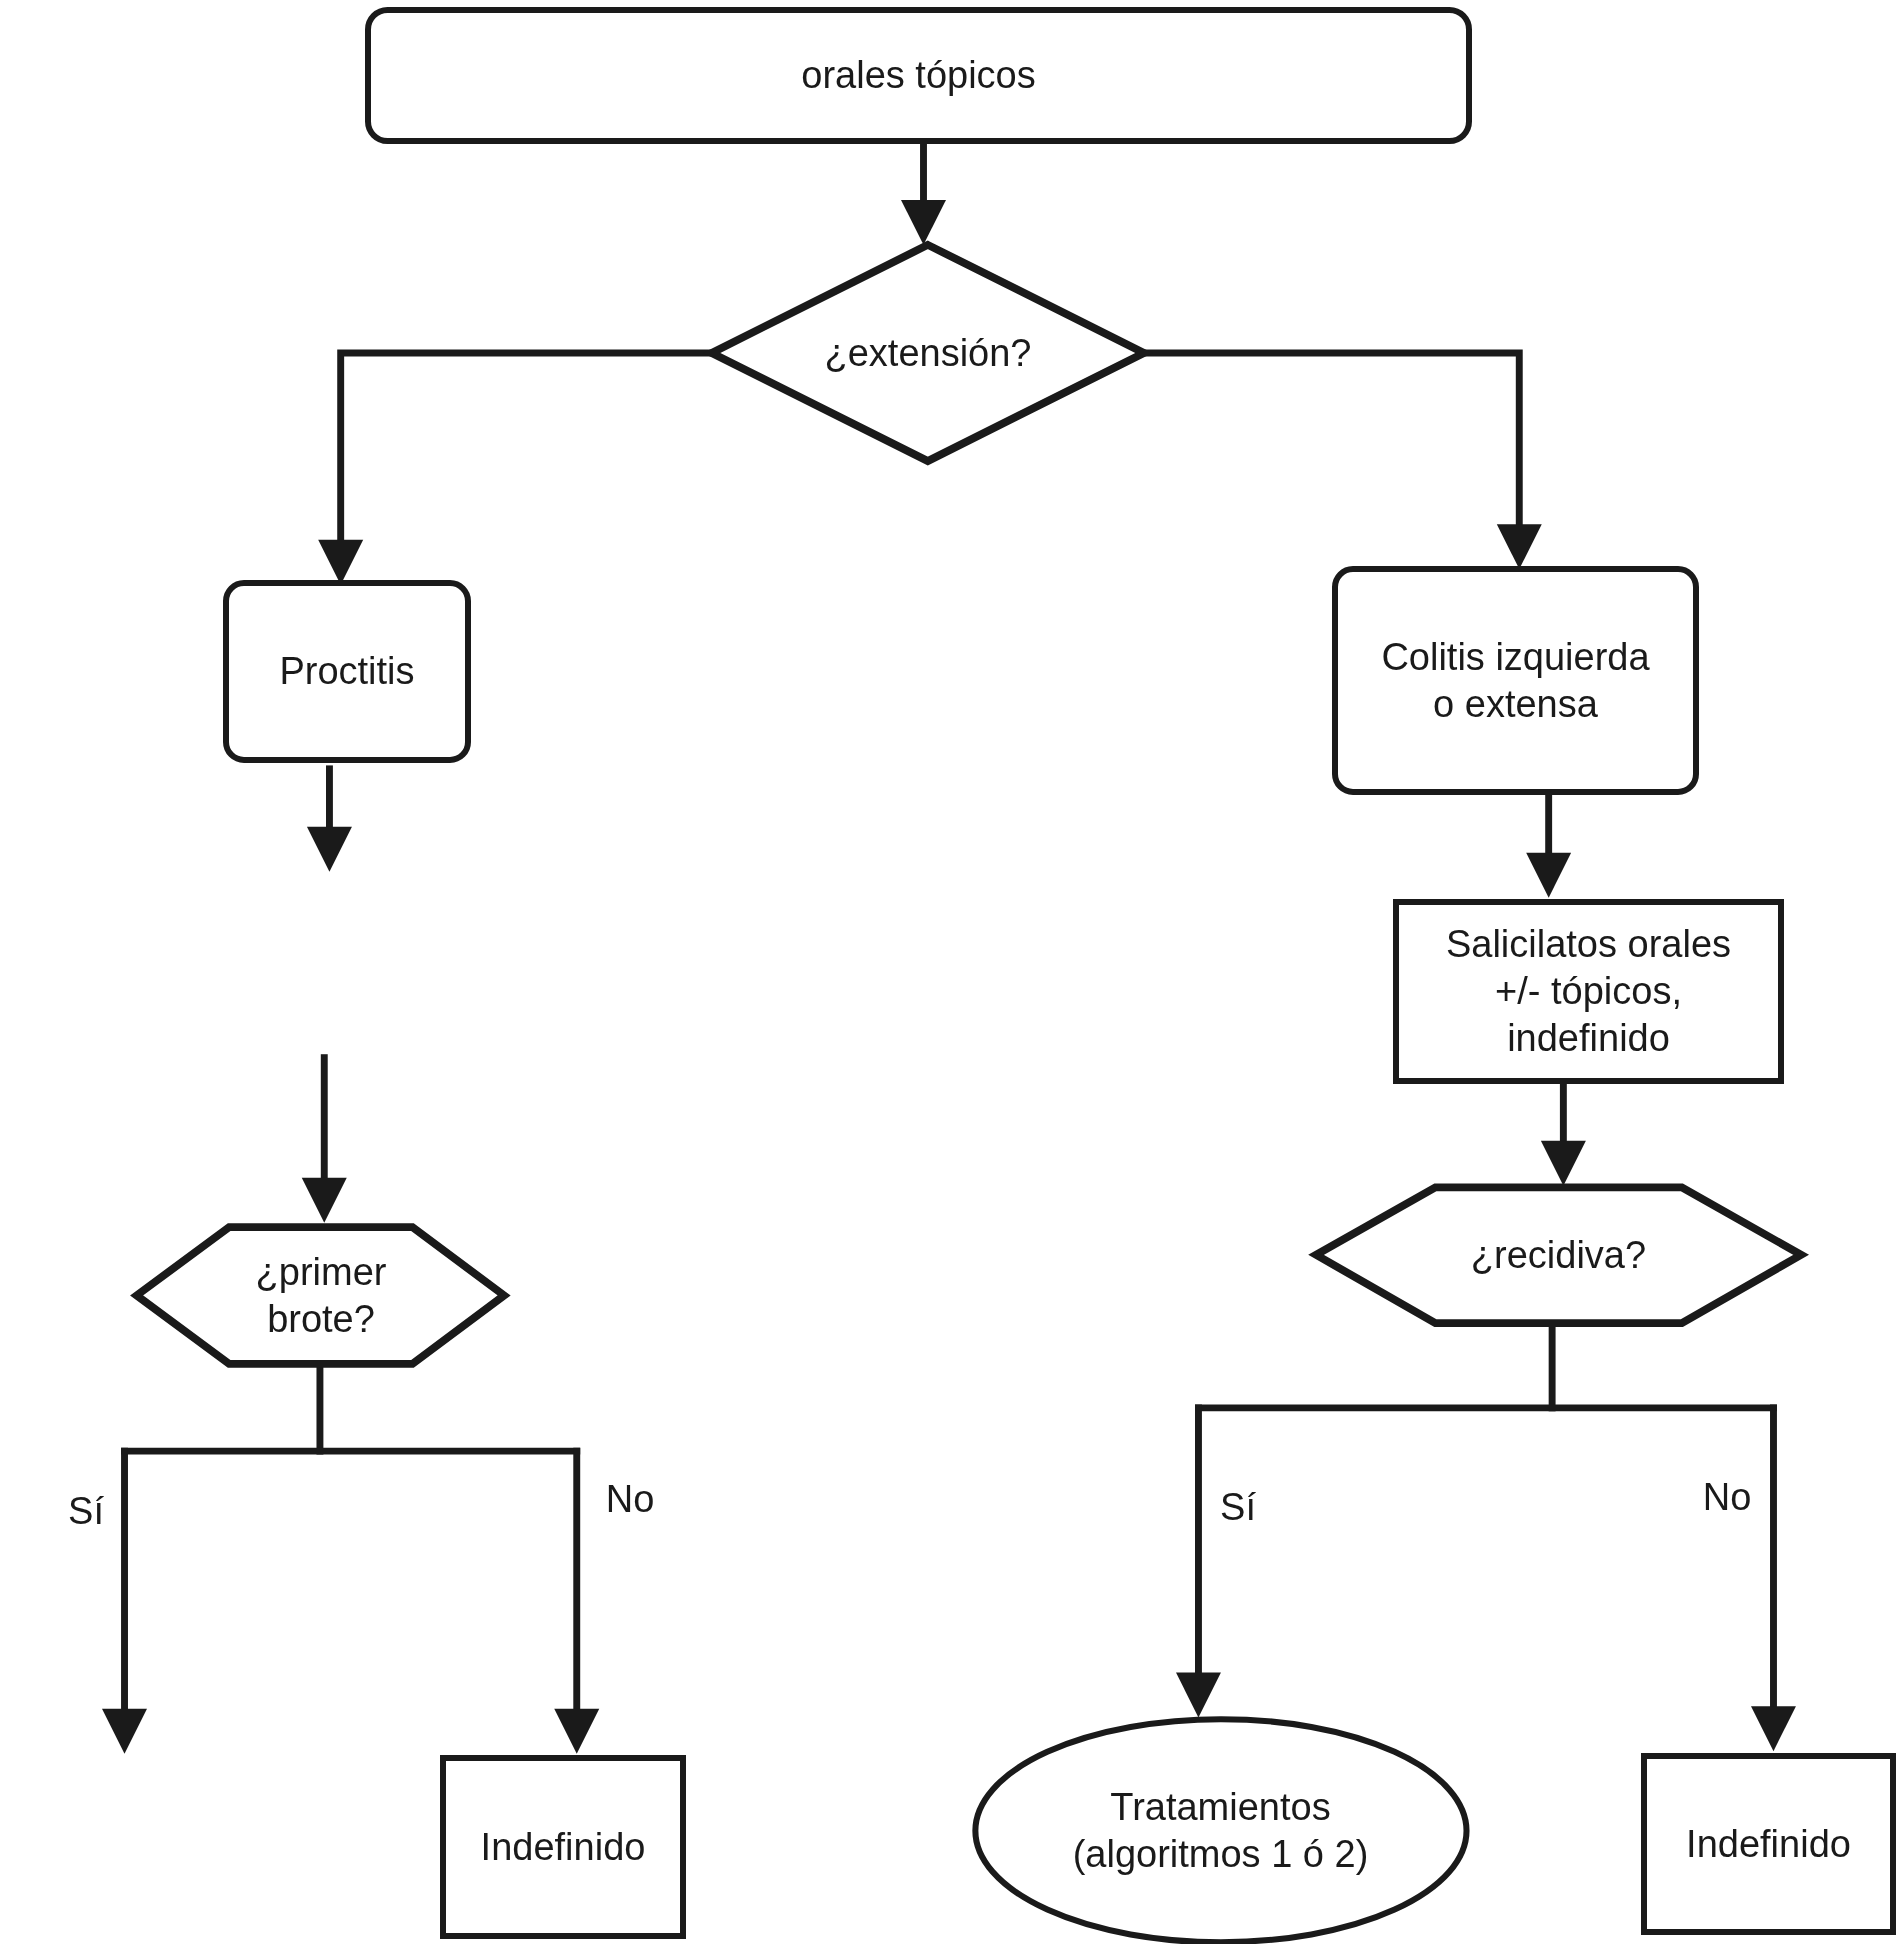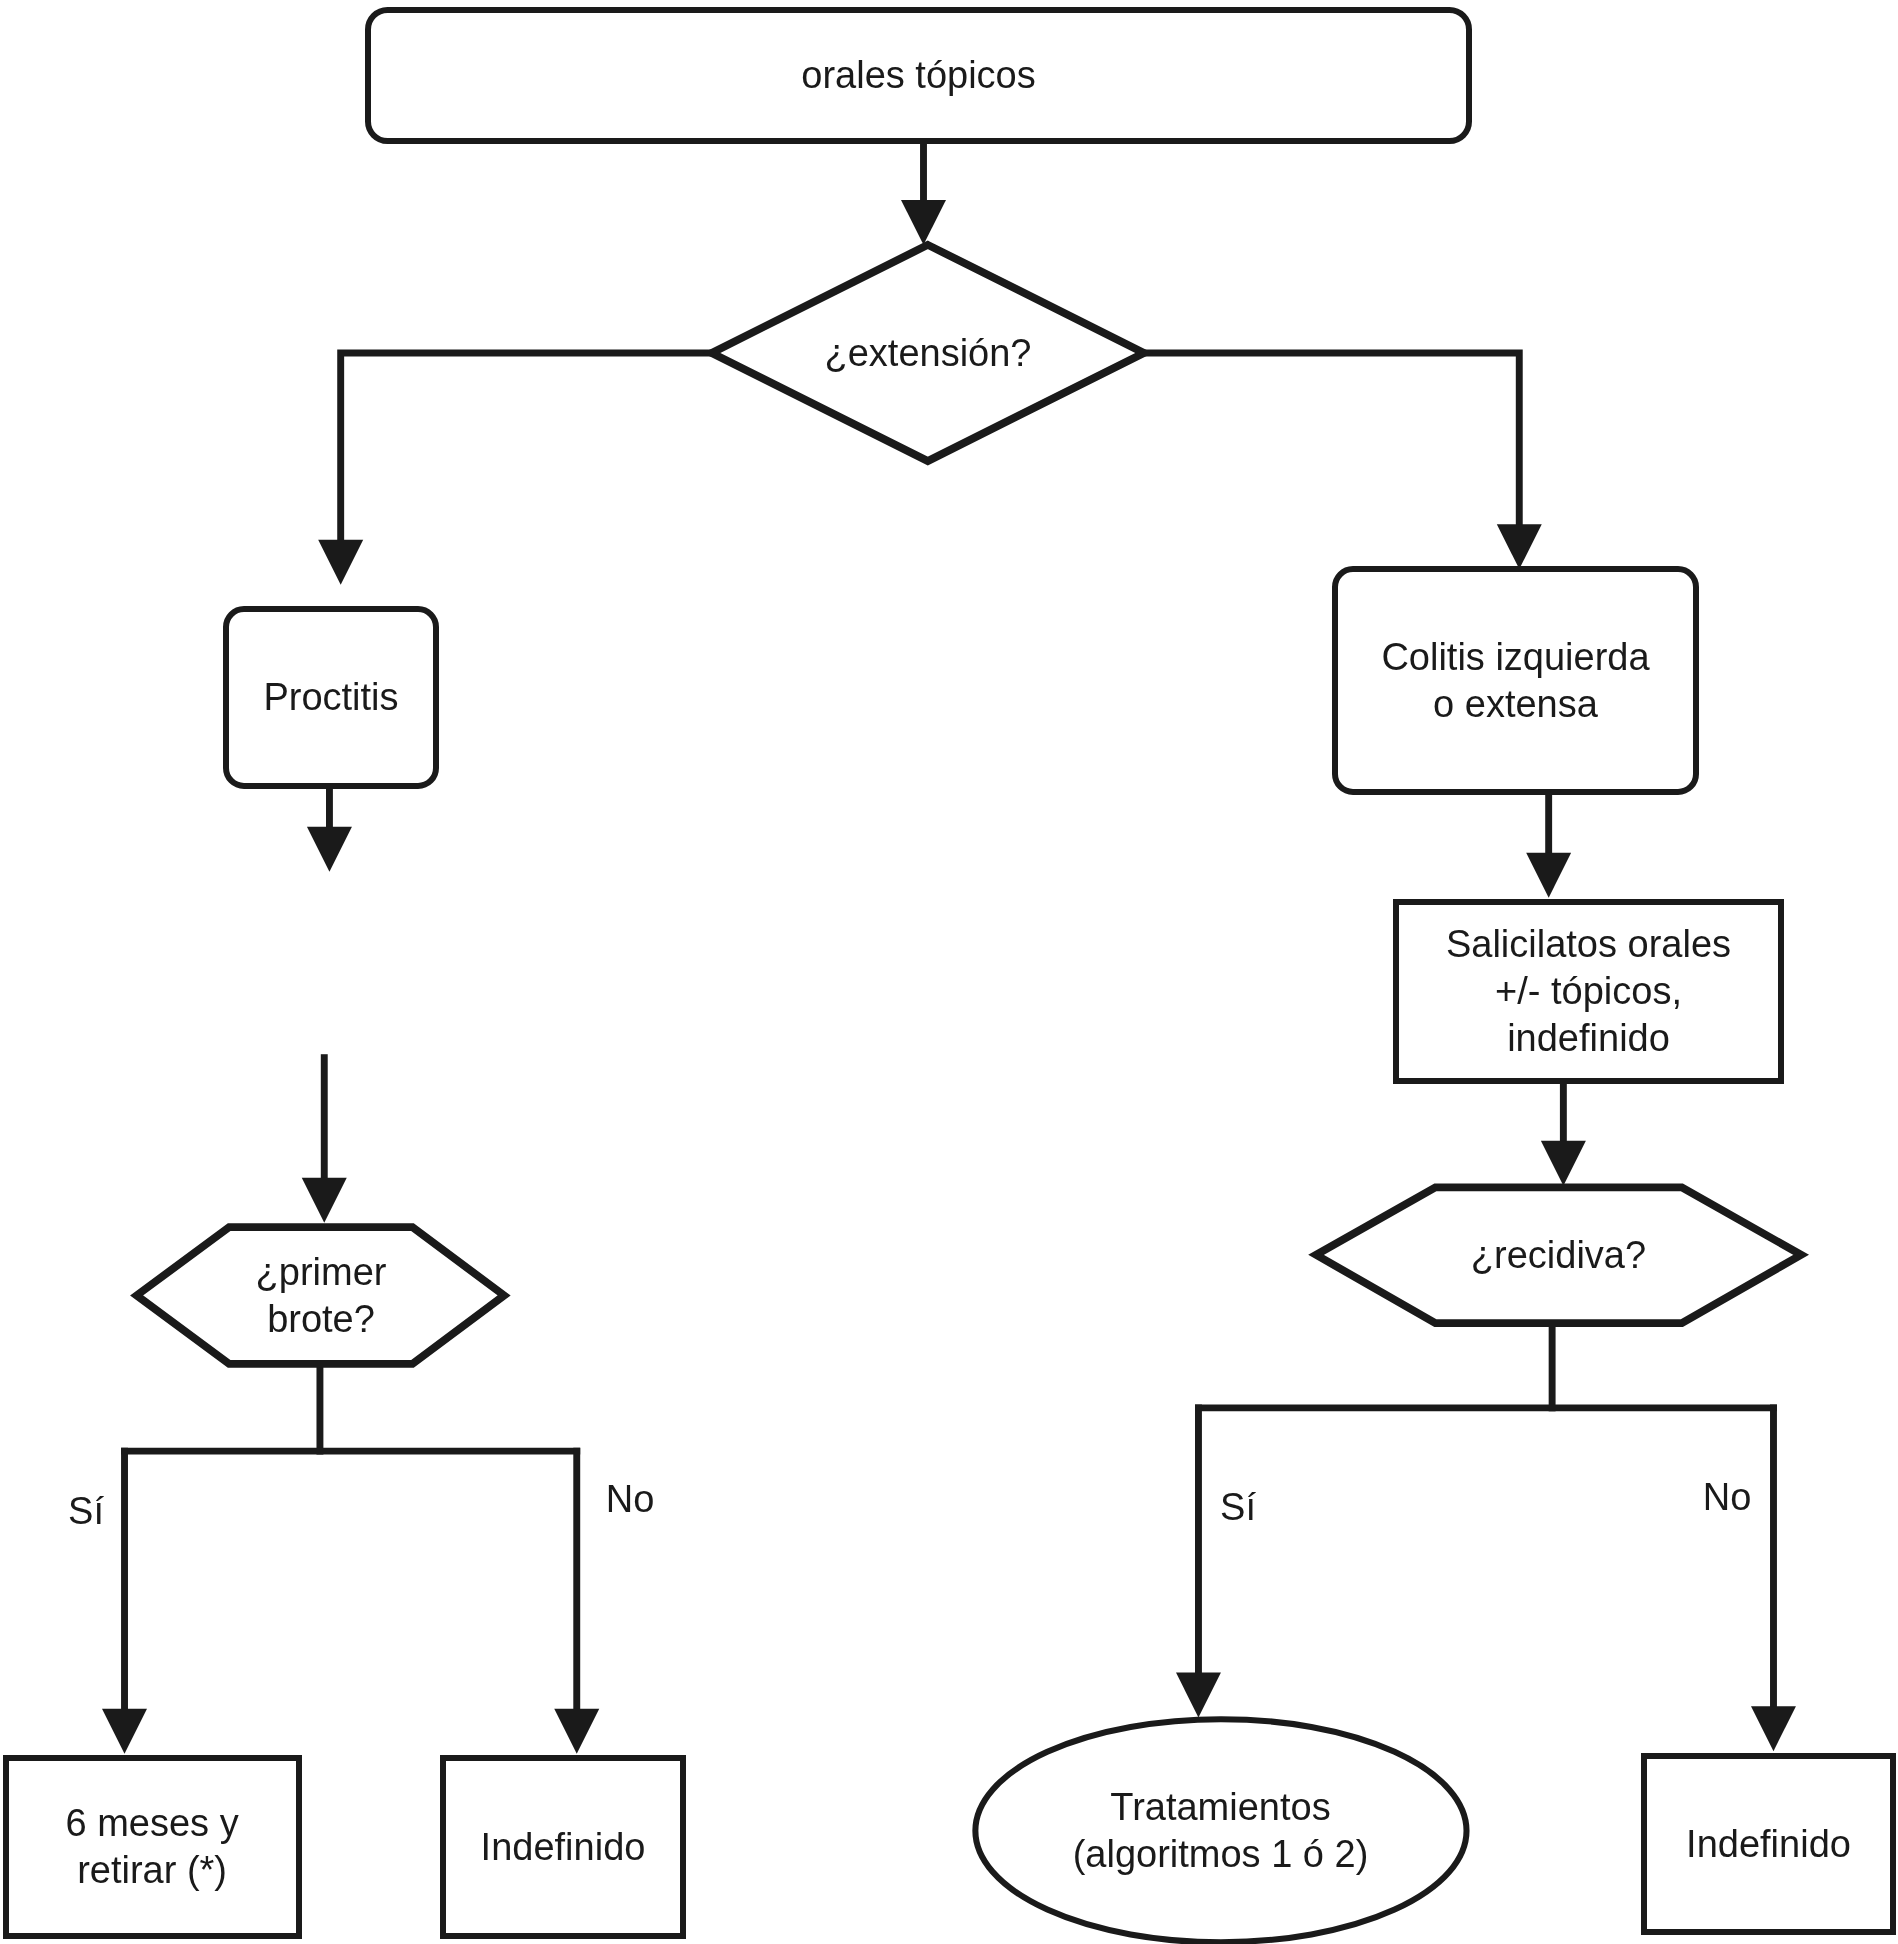--- a/index.html
+++ b/index.html
@@ -89,40 +89,36 @@
       <polygon points="265,1419 477,1419 583,1498 477,1577 265,1577 158,1498"></polygon>
       <polygon points="1660,1373 1945,1373 2083,1451 1945,1530 1660,1530 1522,1451"></polygon>
       <ellipse cx="1412" cy="2117" rx="284" ry="129" stroke-width="7"></ellipse>
     </g>
   </svg>
 
   <div class="node rounded" style="left:365px;top:7px;width:1107px;height:137px;">
     <span class="ln">orales tópicos</span>
   </div>
 
-  <div class="node rounded" style="left:223px;top:606px;width:216px;height:183px;border-radius:21px;">
+  <div class="node rounded" style="left:223px;top:580px;width:248px;height:183px;border-radius:21px;">
     <span class="ln">Proctitis</span>
   </div>
 
   <div class="node rounded" style="left:1332px;top:566px;width:367px;height:229px;border-radius:21px;">
     <span class="ln">Colitis izquierda</span>
     <span class="ln">o extensa</span>
   </div>
 
 
   <div class="node" style="left:1393px;top:899px;width:391px;height:185px;">
     <span class="ln">Salicilatos orales</span>
     <span class="ln">+/- tópicos,</span>
     <span class="ln">indefinido</span>
   </div>
 
-  <div class="node" style="left:2.6px;top:1755px;width:299px;height:184px;">
-    <span class="ln">6 meses y</span>
-    <span class="ln">retirar (*)</span>
-  </div>
 
   <div class="node" style="left:440px;top:1755px;width:246px;height:184px;">
     <span class="ln">Indefinido</span>
   </div>
 
   <div class="node" style="left:1641px;top:1753px;width:255px;height:182px;">
     <span class="ln">Indefinido</span>
   </div>
 
   <div class="shape-label" style="left:712px;top:245px;width:432px;height:216px;">

